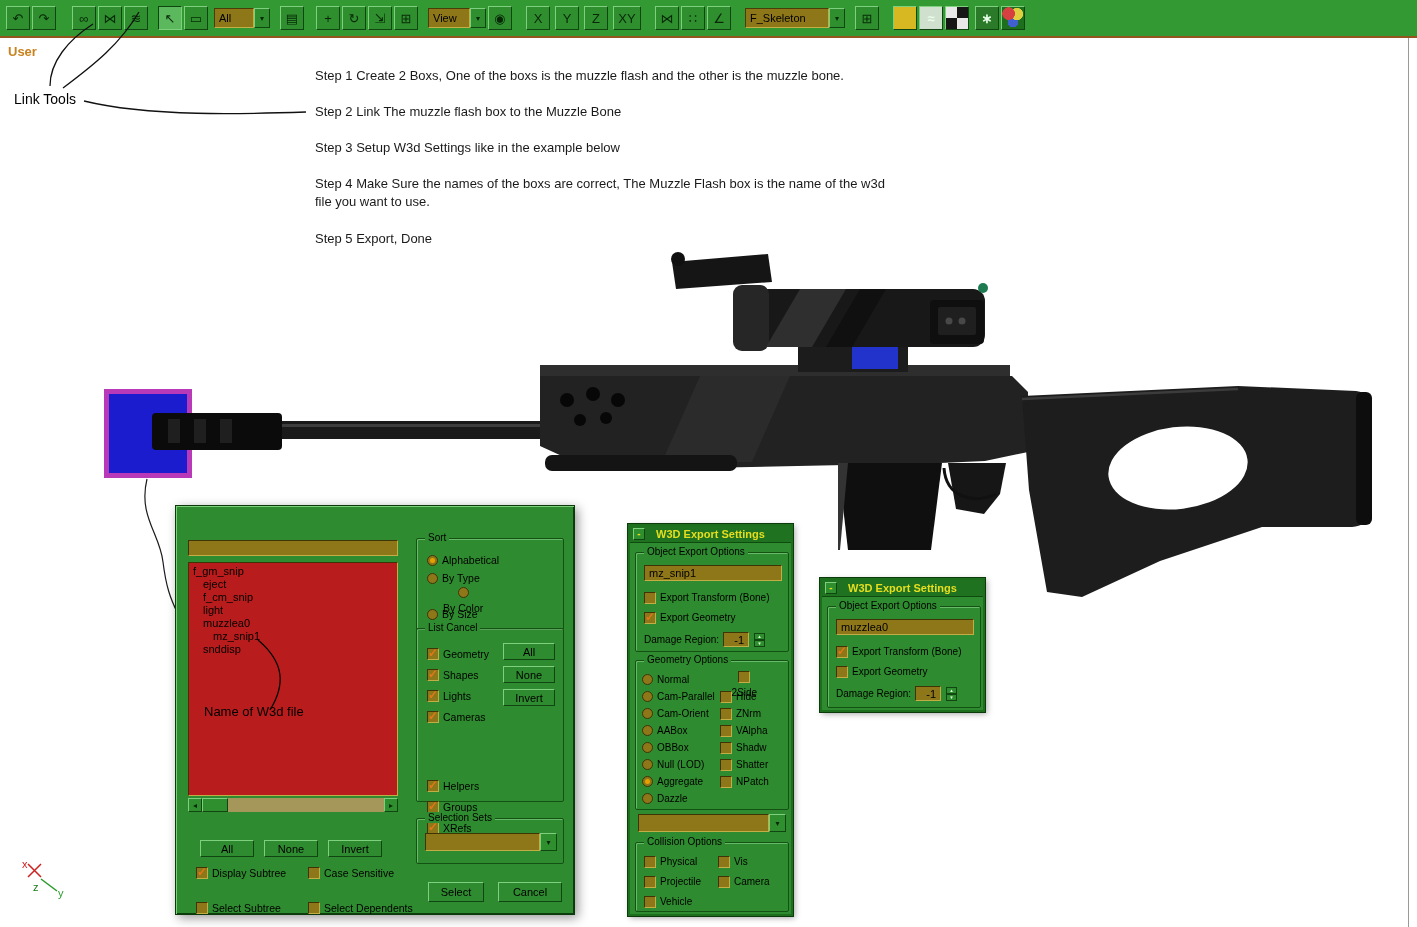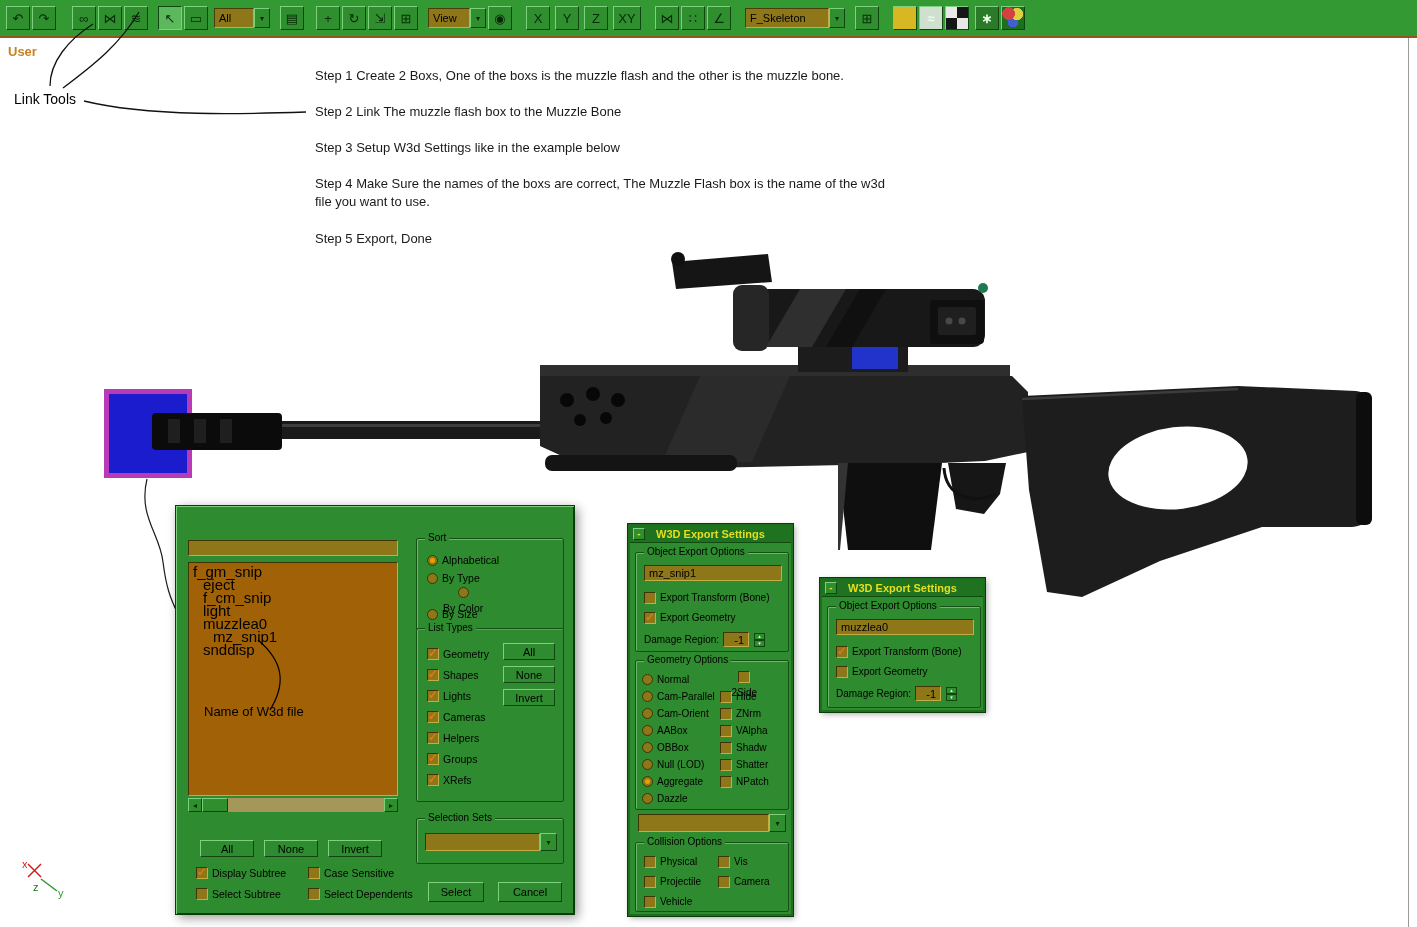--- a/index.html
+++ b/index.html
@@ -27,21 +27,21 @@
   #muzzle-flash-box{position:absolute;left:104px;top:389px;width:88px;height:89px;background:#1c1ccf;border:5px solid #b83ab8;z-index:1}
 
   
   .win{position:absolute;background:#2f8b2f;border:1px solid #0a3a0a;box-shadow:inset 1px 1px 0 #7fcf7f,inset -1px -1px 0 #0e3e0e,3px 3px 10px rgba(0,0,0,.4);z-index:10}
   .titlebar{height:24px;background:linear-gradient(90deg,#0c2a7a,#2a5aa0 55%,#7aa6d8);display:flex;align-items:center;color:#fff;font-weight:bold;font-size:12px;padding:0 6px}
   .tb-title{flex:1}
   .cap-btn{width:20px;height:17px;display:flex;align-items:center;justify-content:center;font-size:11px;font-weight:bold;border:1px solid;border-color:#ffffff #3a3a3a #3a3a3a #ffffff;background:#c8c8c8;color:#000}
   .cap-close{background:#c0392b;color:#fff}
 
   .field{background:#8d7719;border:1px solid;border-color:#3f3406 #c3ad45 #c3ad45 #3f3406;color:#000;font-size:11px;padding:1px 4px;overflow:hidden;white-space:nowrap}
-  .listbox{background:#a16207;border:1px solid;border-color:#3f3406 #c3ad45 #c3ad45 #3f3406;overflow:hidden;font-size:15px;color:#000}
+  .listbox{background:#b91c1c;border:1px solid;border-color:#3f3406 #c3ad45 #c3ad45 #3f3406;overflow:hidden;font-size:11px;color:#000}
   .lb-item{height:13px;line-height:13px;white-space:nowrap}
 
   .grp{position:absolute;border:1px solid #145214;border-radius:2px;box-shadow:inset 1px 1px 0 rgba(150,225,150,.55)}
   .grp-label{position:absolute;top:-7px;left:8px;background:#2f8b2f;padding:0 3px;font-size:10px;color:#000;white-space:nowrap}
 
   .ctl-row{display:flex;align-items:center;gap:4px;height:17px}
   .chk{width:12px;height:12px;background:#8d7719;border:1px solid;border-color:#3f3406 #c3ad45 #c3ad45 #3f3406;position:relative;flex:0 0 auto}
   .chk.on::after{content:"\2713";position:absolute;left:0;top:-3px;font-size:12px;font-weight:bold;color:#e07818}
   .radio{width:11px;height:11px;border-radius:50%;background:#8d7719;border:1px solid #3f3406;position:relative;flex:0 0 auto}
   .radio.on::after{content:"";position:absolute;left:2px;top:2px;width:5px;height:5px;border-radius:50%;background:#e8a000}
@@ -217,39 +217,39 @@
           <span class="ctl-lab">By Color</span>
         </div>
         <div class="ctl-row" style="height: 18px;">
           <span class="radio"></span>
           <span class="ctl-lab">By Size</span>
         </div>
       </div>
   </div>
 
   <div class="grp" style="left:240px;top:122px;width:148px;height:174px">
-    <span class="grp-label">List Types</span>
+    <span class="grp-label">List Cancel</span>
     <div id="list-types-col" style="position:absolute;left:10px;top:14px">
         <div class="ctl-row" style="height: 21px;">
           <span class="chk on"></span>
           <span class="ctl-lab">Geometry</span>
         </div>
         <div class="ctl-row" style="height: 21px;">
           <span class="chk on"></span>
           <span class="ctl-lab">Shapes</span>
         </div>
         <div class="ctl-row" style="height: 21px;">
           <span class="chk on"></span>
           <span class="ctl-lab">Lights</span>
         </div>
         <div class="ctl-row" style="height: 21px;">
           <span class="chk on"></span>
           <span class="ctl-lab">Cameras</span>
         </div>
-        <div class="ctl-row" style="height: 21px;">
+        <div class="ctl-row" style="height: 21px; margin-top: 48px;">
           <span class="chk on"></span>
           <span class="ctl-lab">Helpers</span>
         </div>
         <div class="ctl-row" style="height: 21px;">
           <span class="chk on"></span>
           <span class="ctl-lab">Groups</span>
         </div>
         <div class="ctl-row" style="height: 21px;">
           <span class="chk on"></span>
           <span class="ctl-lab">XRefs</span>
@@ -265,21 +265,21 @@
     <div class="combo abs" style="left:8px;top:14px;width:132px;height:18px">
       <span class="combo-field field"></span>
       <span class="combo-btn">▾</span>
     </div>
   </div>
 
   <div class="btn abs" style="left:24px;top:334px;width:54px;height:17px">All</div>
   <div class="btn abs" style="left:88px;top:334px;width:54px;height:17px">None</div>
   <div class="btn abs" style="left:152px;top:334px;width:54px;height:17px">Invert</div>
 
-  <div id="sd-options" style="position:absolute;left:20px;top:358px;display:grid;grid-template-columns:112px 118px;row-gap:4px">
+  <div id="sd-options" style="position:absolute;left:20px;top:358px;display:grid;grid-template-columns:112px 118px;row-gap:18px">
       <div class="ctl-row" style="height: 17px;">
         <span class="chk on"></span>
         <span class="ctl-lab">Display Subtree</span>
       </div>
       <div class="ctl-row" style="height: 17px;">
         <span class="chk"></span>
         <span class="ctl-lab">Case Sensitive</span>
       </div>
       <div class="ctl-row" style="height: 17px;">
         <span class="chk"></span>

